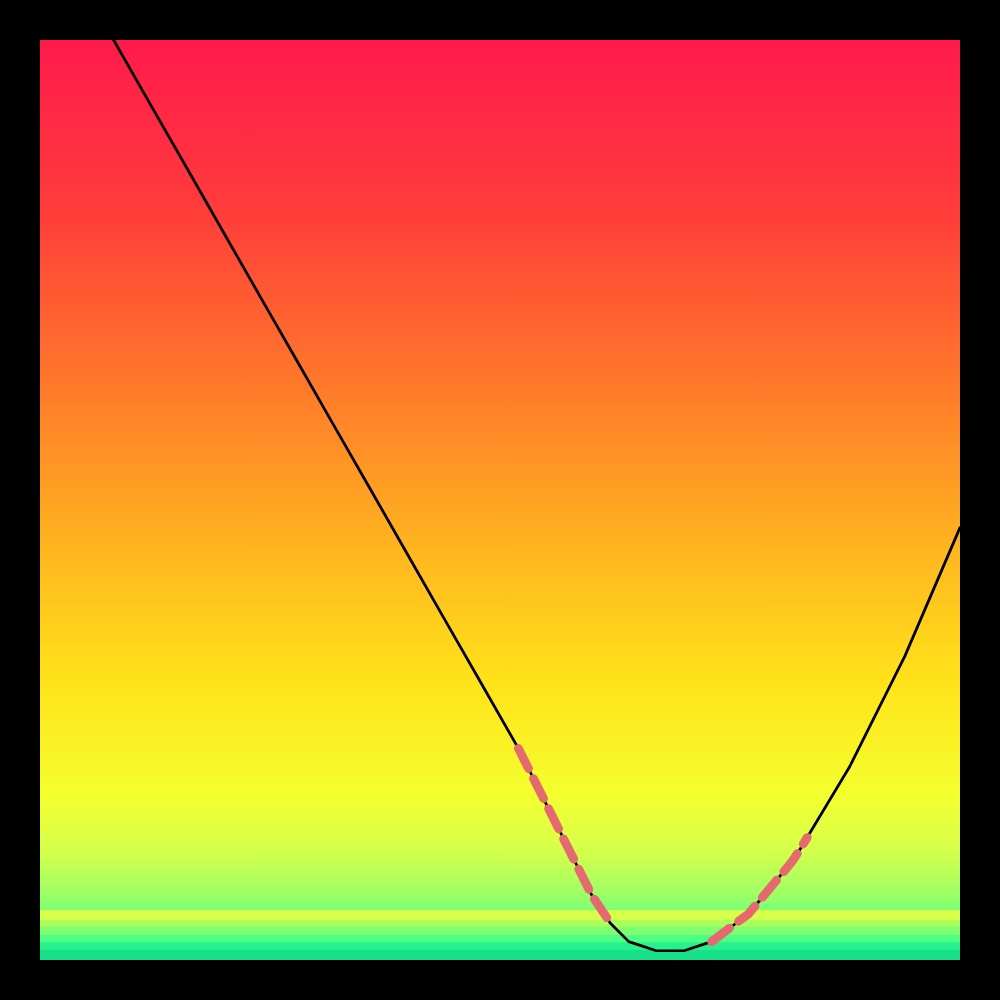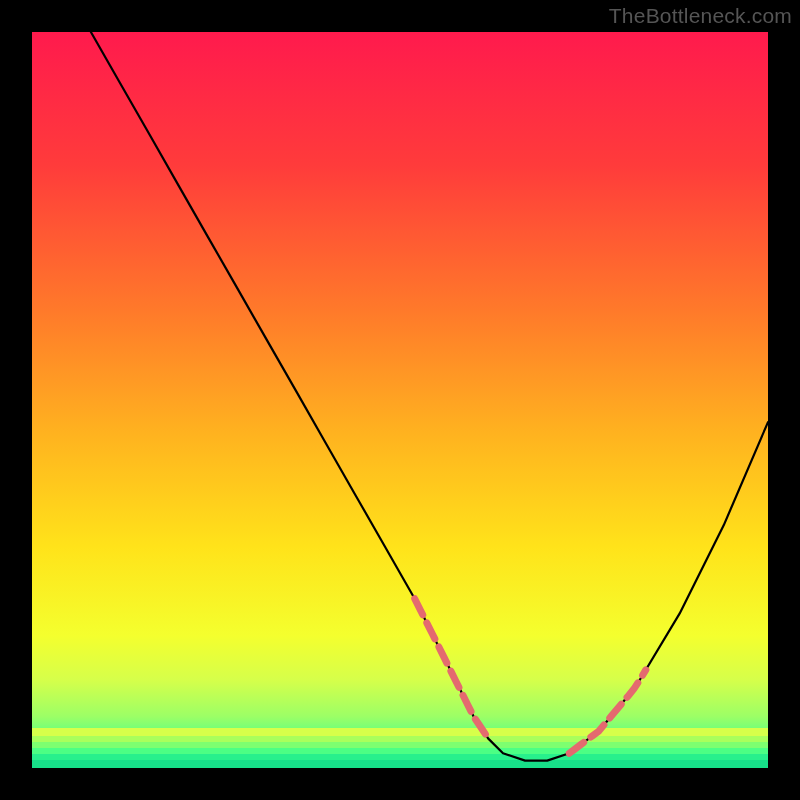--- a/index.html
+++ b/index.html
@@ -55,14 +55,13 @@
       <rect x="32" y="728" width="736" height="8" fill="#d7ff4a"></rect>
       <rect x="32" y="736" width="736" height="6" fill="#a9ff5c"></rect>
       <rect x="32" y="742" width="736" height="6" fill="#7dff70"></rect>
       <rect x="32" y="748" width="736" height="6" fill="#4cff84"></rect>
       <rect x="32" y="754" width="736" height="6" fill="#28f08c"></rect>
       <rect x="32" y="760" width="736" height="8" fill="#17e089"></rect>
       <path d="M90.9 32.0 L120.3 83.5 L149.8 135.0 L179.2 186.6 L208.6 238.1 L238.1 289.6 L267.5 341.1 L297.0 392.6 L326.4 444.2 L355.8 495.7 L385.3 547.2 L414.7 598.7 L436.8 642.9 L458.9 687.0 L473.6 716.5 L488.3 738.6 L503.0 753.3 L525.1 760.6 L547.2 760.6 L569.3 753.3 L598.7 731.2 L635.5 687.0 L679.7 613.4 L723.8 525.1 L768.0 422.1" fill="none" stroke="#000000" stroke-width="2.2" stroke-linecap="round" stroke-linejoin="round"></path>
       <path d="M414.7 598.7 L420.6 610.5 L426.5 622.3 L432.4 634.0 L438.3 645.8 L444.2 657.6 L450.0 669.4 L455.9 681.2 L461.8 692.9 L467.7 704.7 L473.6 716.5 L479.5 725.3 L485.4 734.1" fill="none" stroke="#e46a6f" stroke-width="7" stroke-linecap="round" stroke-dasharray="18 9"></path>
       <path d="M569.3 753.3 L575.2 748.9 L581.1 744.4 L586.9 740.0 L592.8 735.6 L598.7 731.2 L604.6 724.1 L610.5 717.1 L616.4 710.0 L622.3 702.9 L628.2 695.9 L634.0 688.8 L639.9 679.7 L645.8 669.9" fill="none" stroke="#e46a6f" stroke-width="7" stroke-linecap="round" stroke-dasharray="18 9"></path>
     </svg>
-  <div class="watermark">TheBottleneck.com</div>
 </div>
 
 </body></html>

